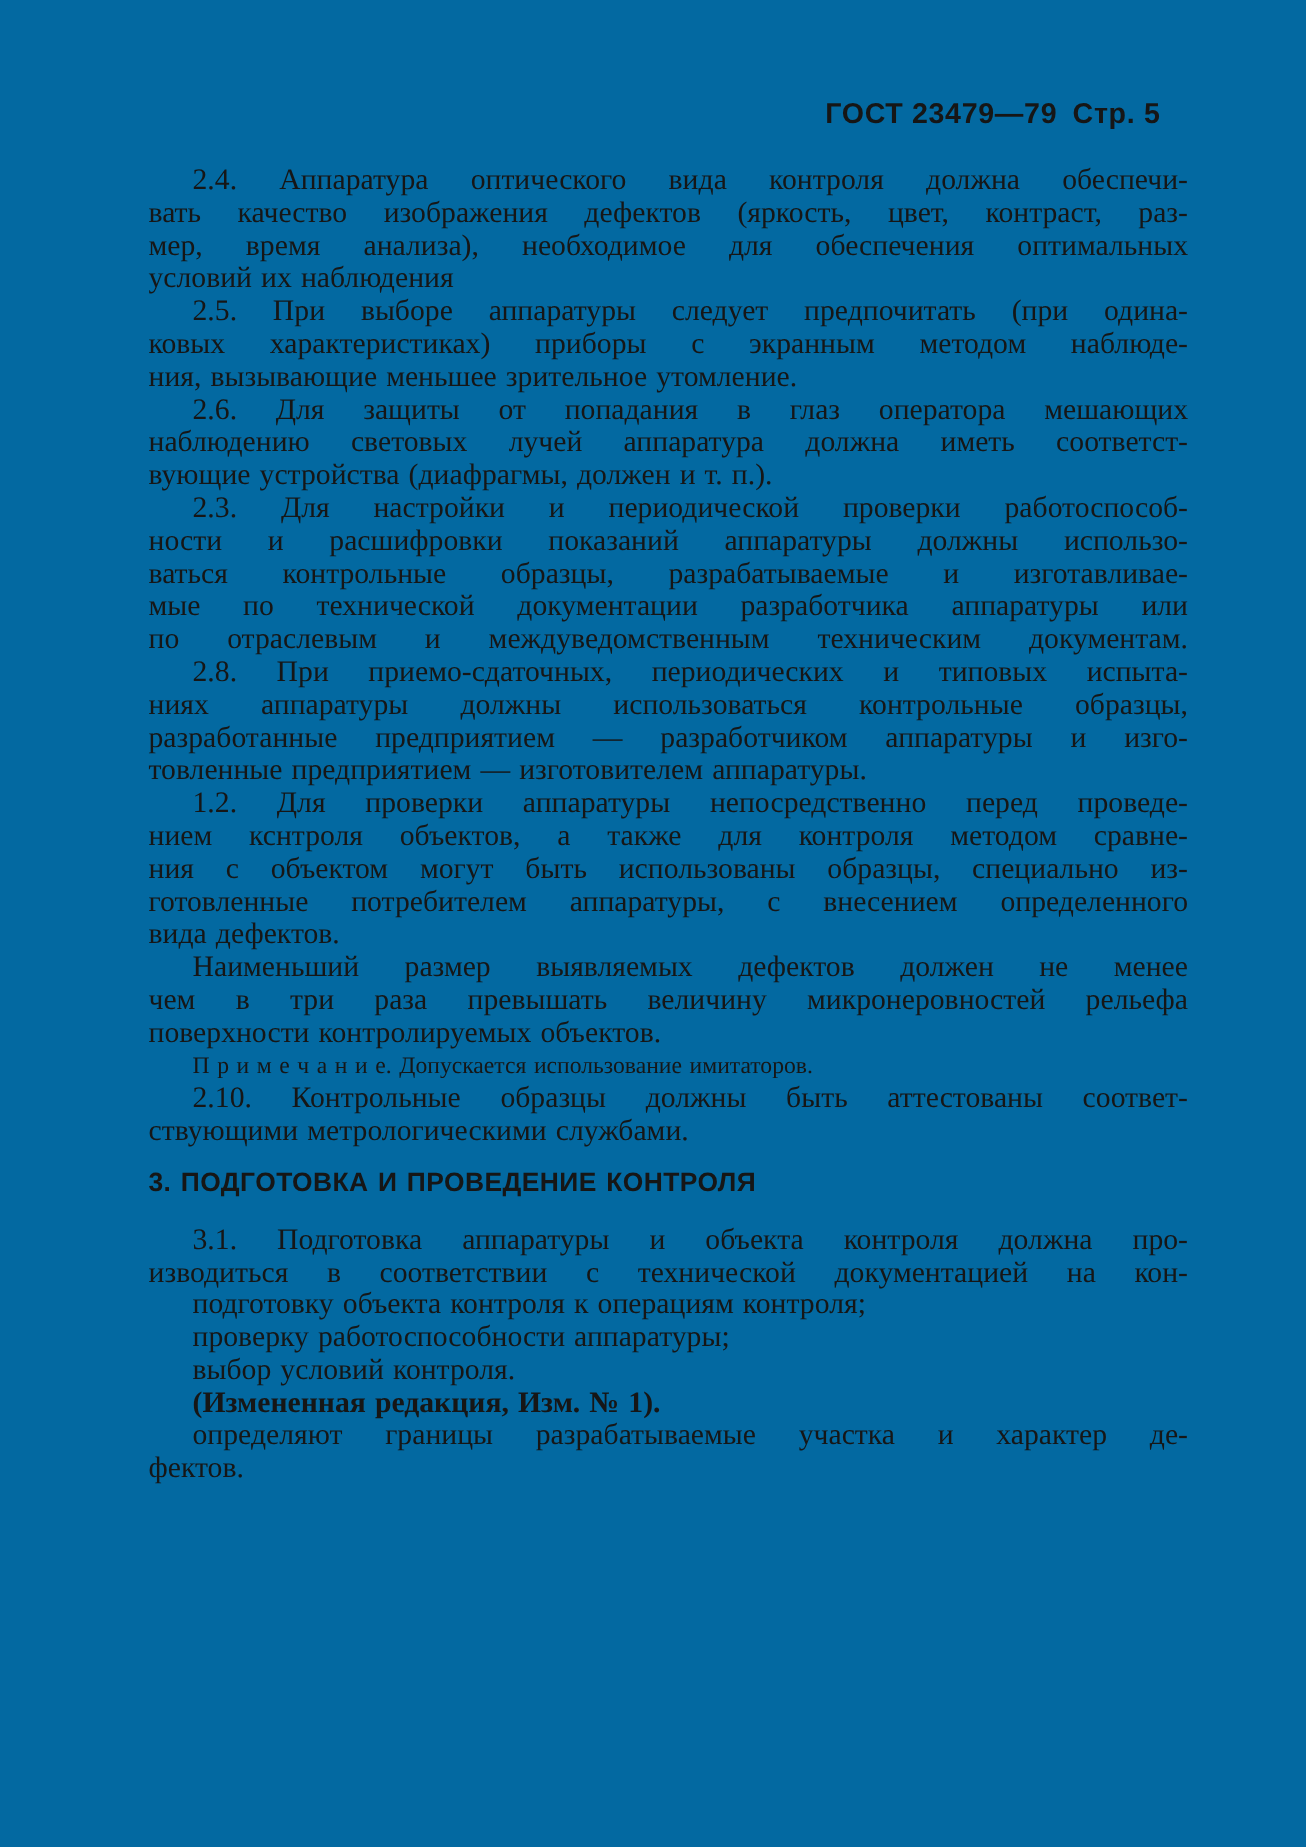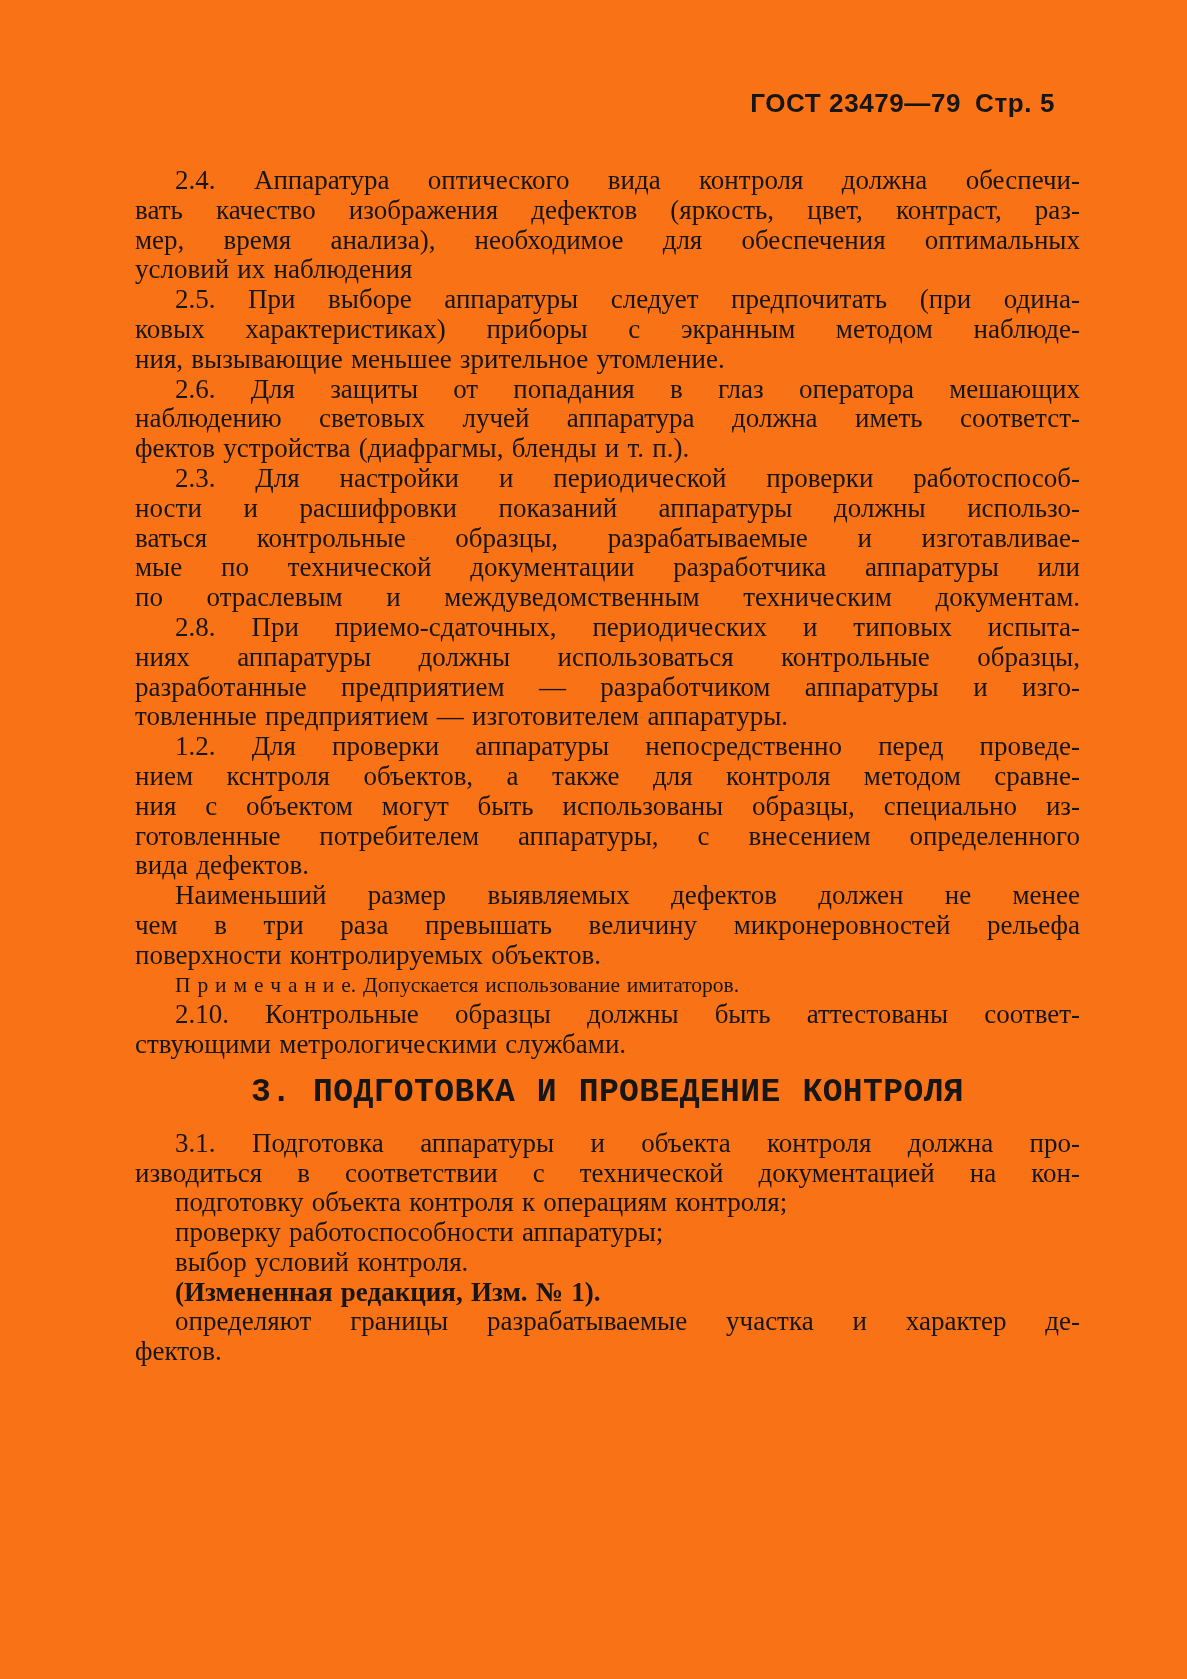--- a/index.html
+++ b/index.html
@@ -2,21 +2,21 @@
 <html lang="ru"><head>
 <meta charset="utf-8">
 <style>
   html, body { margin: 0; padding: 0; }
   body { background: #ffffff; }
 
   .page {
     position: relative;
     width: 1187px;
     height: 1679px;
-    background: #f97316;
+    background: #0369a1;
     color: #161616;
     overflow: hidden;
   }
 
   .running-header {
     position: absolute;
     top: 88px;
     left: 135px;
     width: 920px;
     text-align: right;
@@ -24,40 +24,40 @@
     font-weight: 700;
     font-size: 26px;
     letter-spacing: 0.6px;
     white-space: nowrap;
   }
   .running-header .doc-number { margin-right: 14px; }
 
   .content {
     position: absolute;
     left: 135px;
-    top: 166px;
+    top: 149px;
     width: 945px;
     font-family: "Liberation Serif", serif;
     font-size: 27px;
     line-height: 29.8px;
     word-spacing: 1.5px;
   }
 
   .line { min-height: 29.8px; }
   .just { text-align: justify; text-align-last: justify; }
   .indent { text-indent: 40px; }
   .note-line { font-size: 21.5px; line-height: 29.8px; }
   .bold-line { font-weight: 700; }
 
   .block.section-heading { margin-top: 18px; margin-bottom: 21px; }
   .heading-line {
-    font-family: Liberation Mono, monospace;
+    font-family: Liberation Sans, sans-serif;
     font-weight: 700;
-    font-size: 33px;
-    text-align: center;
+    font-size: 24px;
+    text-align: left;
     letter-spacing: 0.4px;
   }
 </style>
 </head>
 <body>
 
 <div class="page">
   <div class="running-header">
     <span class="doc-number">ГОСТ 23479—79</span><span class="page-number">Стр. 5</span>
   </div>
@@ -69,21 +69,21 @@
         <div class="line">условий их наблюдения</div>
       </div>
       <div class="block paragraph">
         <div class="line indent just">2.5. При выборе аппаратуры следует предпочитать (при одина-</div>
         <div class="line just">ковых характеристиках) приборы с экранным методом наблюде-</div>
         <div class="line">ния, вызывающие меньшее зрительное утомление.</div>
       </div>
       <div class="block paragraph">
         <div class="line indent just">2.6. Для защиты от попадания в глаз оператора  мешающих</div>
         <div class="line just">наблюдению световых лучей аппаратура должна иметь соответст-</div>
-        <div class="line">фектов устройства (диафрагмы, бленды и т. п.).</div>
+        <div class="line">вующие устройства (диафрагмы, должен и т. п.).</div>
       </div>
       <div class="block paragraph">
         <div class="line indent just">2.3. Для настройки и периодической проверки  работоспособ-</div>
         <div class="line just">ности и расшифровки показаний аппаратуры должны использо-</div>
         <div class="line just">ваться контрольные образцы, разрабатываемые и изготавливае-</div>
         <div class="line just">мые по технической документации разработчика аппаратуры или</div>
         <div class="line just">по отраслевым и междуведомственным техническим документам.</div>
       </div>
       <div class="block paragraph">
         <div class="line indent just">2.8. При приемо-сдаточных, периодических и типовых испыта-</div>

